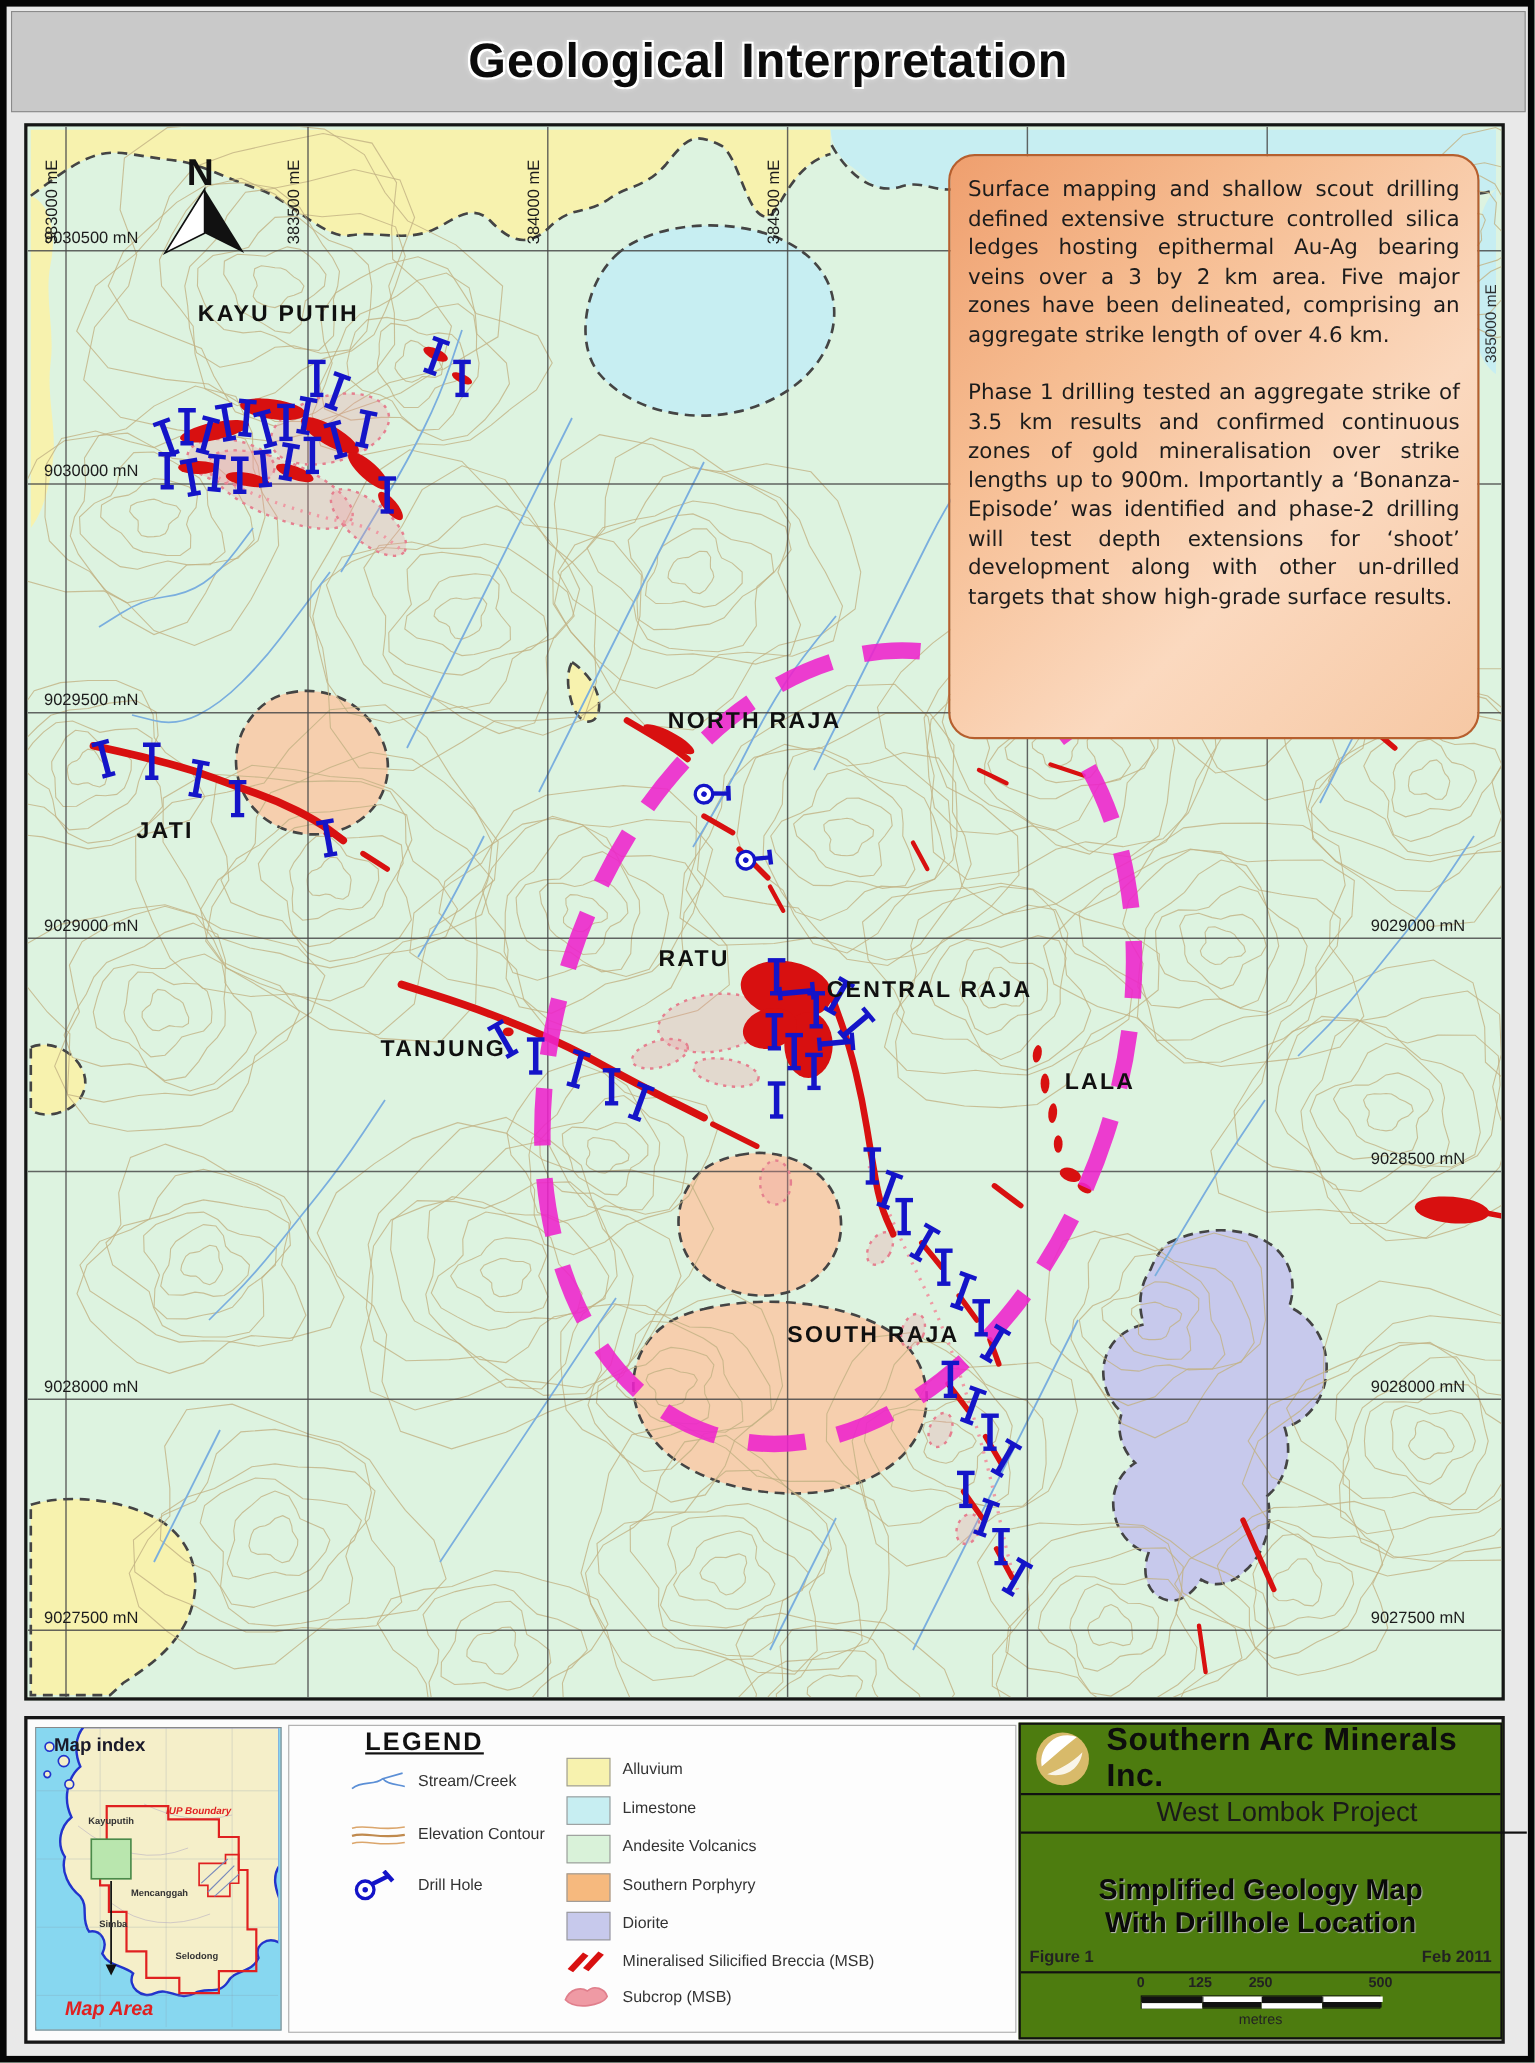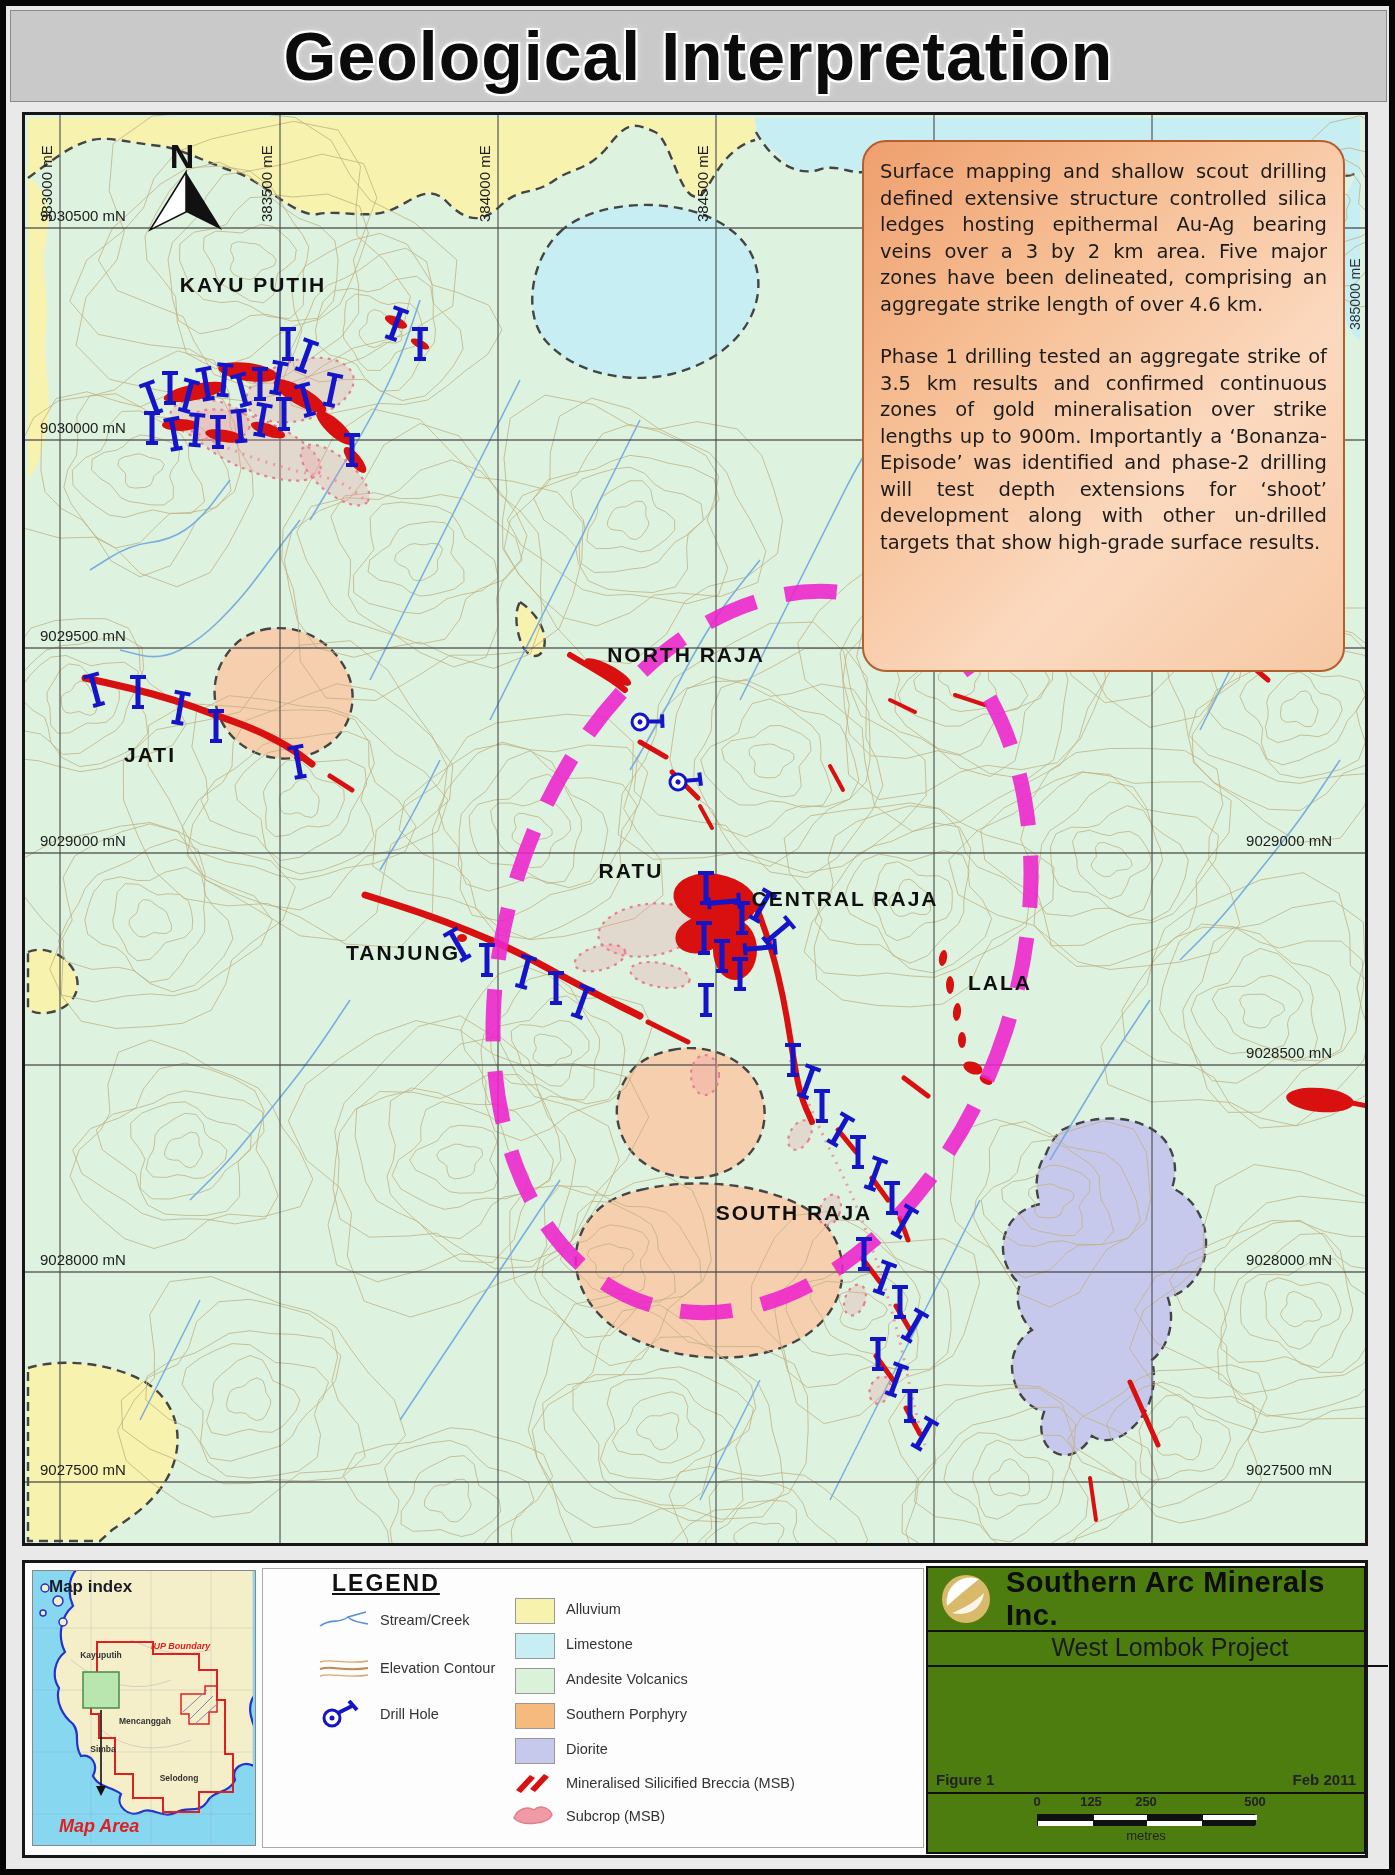--- a/index.html
+++ b/index.html
@@ -1,21 +1,21 @@
 <!DOCTYPE html>
 <html><head>
 <meta charset="utf-8">
 <style>
   html,body{margin:0;padding:0;}
   body{width:1395px;height:1875px;position:relative;background:#060606;overflow:hidden;
        font-family:"Liberation Sans",sans-serif;}
   .paper{position:absolute;left:6px;top:6px;width:1383px;height:1863px;background:#e9e9e9;}
   .title-bar{position:absolute;left:10px;top:10px;width:1375px;height:90px;background:#c9c9c9;
        border:1px solid #8a8a8a;display:flex;align-items:center;justify-content:center;}
-  .title-text{font-size:68px;font-weight:bold;color:#0b0b0b;letter-spacing:1px;
+  .title-text{font-size:44px;font-weight:bold;color:#0b0b0b;letter-spacing:1px;
        text-shadow:-2px -2px 0 #fff,2px -2px 0 #fff,-2px 2px 0 #fff,2px 2px 0 #fff,0 0 7px #fff;}
   .map-frame{position:absolute;left:22px;top:112px;width:1340px;height:1428px;
        border:3px solid #161616;background:#ddf3e0;overflow:hidden;}
   #map-svg{position:absolute;left:0;top:0;}
   .annotation-box{position:absolute;left:862px;top:140px;width:483px;height:532px;box-sizing:border-box;
        background:linear-gradient(135deg,#ef9f6e 0%,#f6bd92 30%,#fbd9bf 65%,#f6c8a4 100%);
        border:2px solid #b65f2e;border-radius:24px;padding:17px 16px;z-index:5;}
   .annotation-box p{margin:0 0 26px 0;font-family:"DejaVu Sans",sans-serif;font-size:19.5px;
        line-height:1.36;color:#1c1c1c;text-align:justify;}
   .bottom-panel{position:absolute;left:22px;top:1560px;width:1340px;height:292px;
@@ -779,20 +779,24 @@
   <div class="tb-row1">
     <svg class="logo" width="52" height="52" viewBox="-26 -26 52 52">
       <circle cx="0" cy="0" r="24" fill="#d8ba6a"></circle>
       <path d="M-19,7 A24,24 0 0 1 13,-20 C3,-12 -8,-3 -19,7 Z" fill="#ffffff"></path>
       <path d="M-14,14 C-4,10 8,4 18,-6 C16,8 4,18 -14,14 Z" fill="#ffffff" opacity="0.85"></path>
     </svg>
     <div class="tb-company">Southern Arc Minerals Inc.</div>
   </div>
   <div class="tb-row2">West Lombok Project</div>
   <div class="tb-row3">
+    <div class="tb-maptitle">
+      <div>Simplified Geology Map</div>
+      <div>With Drillhole Location</div>
+    </div>
     <div class="tb-figure">Figure 1</div>
     <div class="tb-date">Feb 2011</div>
   </div>
   <div class="tb-row4">
     <span class="sb-tick" style="left:109px">0</span>
     <span class="sb-tick" style="left:163px">125</span>
     <span class="sb-tick" style="left:218px">250</span>
     <span class="sb-tick" style="left:327px">500</span>
     <div class="scalebar">
       <div class="sb-cell" style="left:0;top:0;background:#111"></div>

